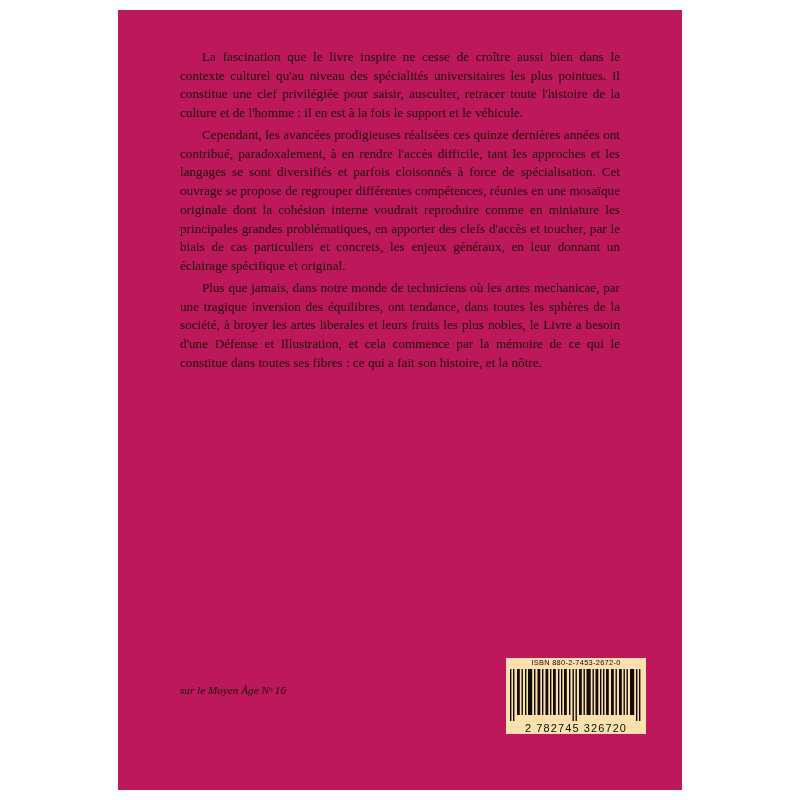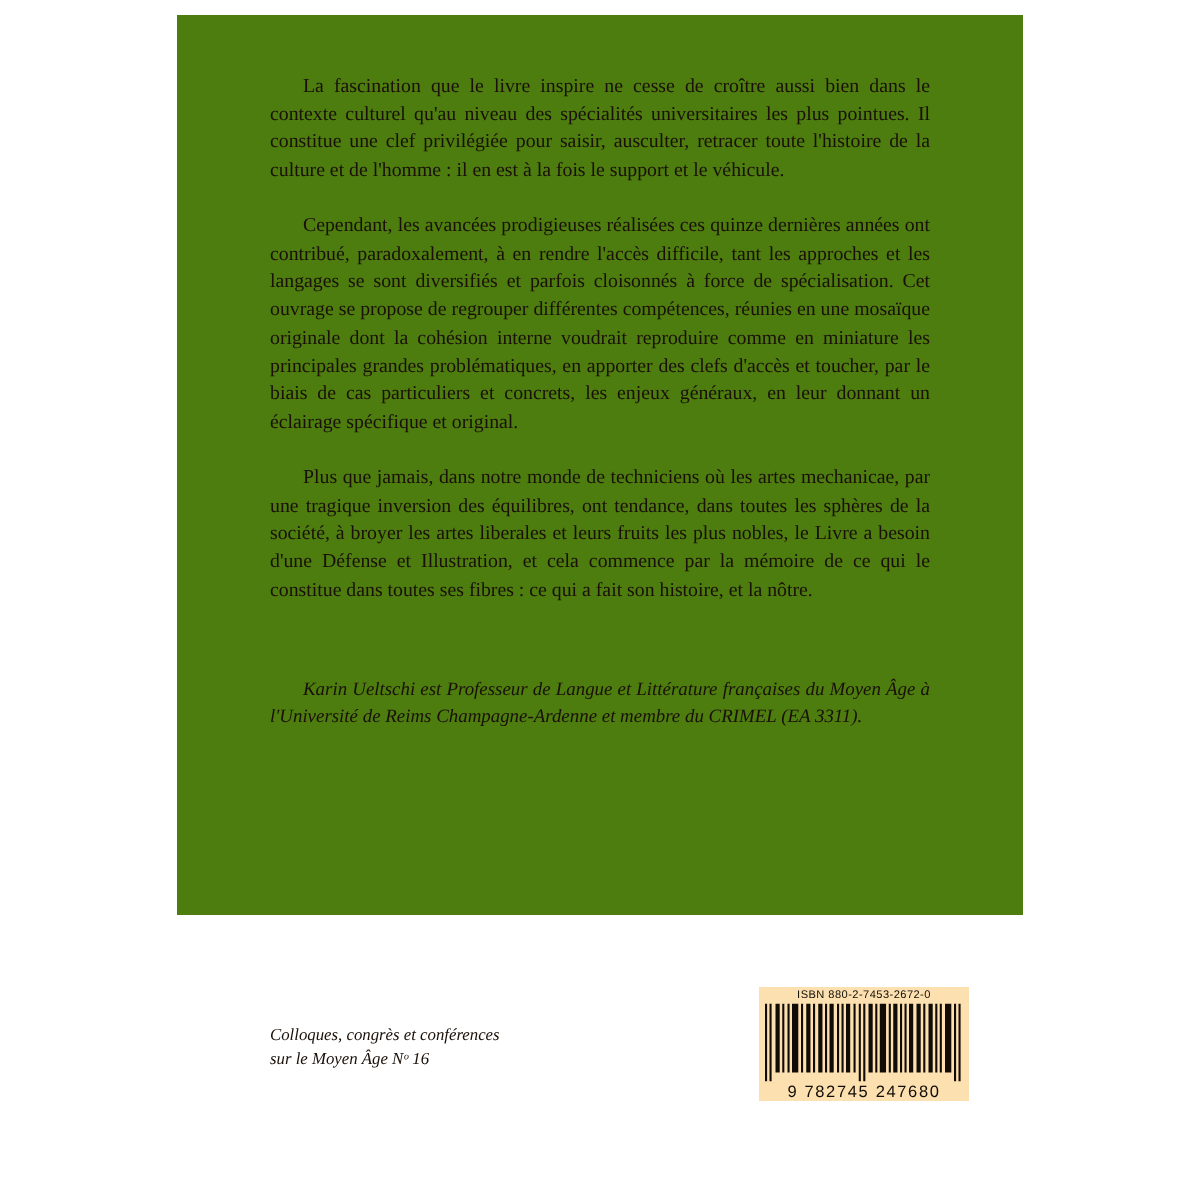--- a/index.html
+++ b/index.html
@@ -17,41 +17,41 @@
     position: relative;
     width: 800px;
     height: 800px;
     background: #ffffff;
   }
   #cover {
     position: absolute;
     left: 118px;
     top: 10px;
     width: 564px;
-    height: 600px;
-    background: #4d7c0f;
+    height: 780px;
+    background: #be185d;
     box-sizing: border-box;
   }
   #text-block {
     position: absolute;
     left: 62px;
     top: 38px;
     width: 440px;
     font-size: 13.2px;
     line-height: 1.42;
     color: #1a1008;
     text-align: justify;
     text-justify: inter-word;
   }
   #text-block p {
     margin: 0 0 0 0;
     text-indent: 22px;
   }
   #text-block p + p {
-    margin-top: 18px;
+    margin-top: 3px;
   }
   .ital {
   }
   #author-note {
     position: absolute;
     left: 62px;
     top: 440px;
     width: 440px;
     font-size: 12.6px;
     line-height: 1.45;
@@ -109,24 +109,22 @@
 
 <div id="page">
   <div id="cover">
 
     <div id="text-block">
       <p>La fascination que le livre inspire ne cesse de croître aussi bien dans le contexte culturel qu'au niveau des spécialités universitaires les plus pointues. Il constitue une clef privilégiée pour saisir, ausculter, retracer toute l'histoire de la culture et de l'homme : il en est à la fois le support et le véhicule.</p>
       <p>Cependant, les avancées prodigieuses réalisées ces quinze dernières années ont contribué, paradoxalement, à en rendre l'accès difficile, tant les approches et les langages se sont diversifiés et parfois cloisonnés à force de spécialisation. Cet ouvrage se propose de regrouper différentes compétences, réunies en une mosaïque originale dont la cohésion interne voudrait reproduire comme en miniature les principales grandes problématiques, en apporter des clefs d'accès et toucher, par le biais de cas particuliers et concrets, les enjeux généraux, en leur donnant un éclairage spécifique et original.</p>
       <p><span>Plus que jamais, dans notre monde de techniciens où les </span><span class="ital">artes mechanicae</span><span>, par une tragique inversion des équilibres, ont tendance, dans toutes les sphères de la société, à broyer les </span><span class="ital">artes liberales</span><span> et leurs fruits les plus nobles, le Livre a besoin d'une </span><span class="ital">Défense et Illustration</span><span>, et cela commence par la mémoire de ce qui le constitue dans toutes ses fibres : ce qui a fait son histoire, et la nôtre.</span></p>
     </div>
 
-    <div id="author-note">Karin Ueltschi est Professeur de Langue et Littérature françaises du Moyen Âge à l'Université de Reims Champagne-Ardenne et membre du CRIMEL (EA 3311).</div>
 
     <div id="series-note">
-      <div>Colloques, congrès et conférences</div>
       <div>sur le Moyen Âge Nᵒ 16</div>
     </div>
 
     <div id="barcode-area">
       <div id="isbn-line">ISBN  880-2-7453-2672-0</div>
       <svg id="barcode-bars" viewBox="0 0 140 52" preserveAspectRatio="none">
         <rect x="0" y="0" width="140" height="52" fill="#fce0b0"></rect>
         <g fill="#120c06">
           <rect x="4" y="0" width="1.4" height="52"></rect>
           <rect x="7" y="0" width="1.4" height="52"></rect>
@@ -157,17 +155,17 @@
           <rect x="105" y="0" width="2.8" height="46"></rect>
           <rect x="109.5" y="0" width="1.4" height="46"></rect>
           <rect x="113" y="0" width="2.8" height="46"></rect>
           <rect x="117.5" y="0" width="1.4" height="46"></rect>
           <rect x="120.5" y="0" width="1.4" height="46"></rect>
           <rect x="124" y="0" width="4.2" height="46"></rect>
           <rect x="130" y="0" width="1.4" height="52"></rect>
           <rect x="133" y="0" width="1.4" height="52"></rect>
         </g>
       </svg>
-      <div id="barcode-digits">9 782745 247680</div>
+      <div id="barcode-digits">2 782745 326720</div>
     </div>
 
   </div>
 </div>
 
 </body></html>

